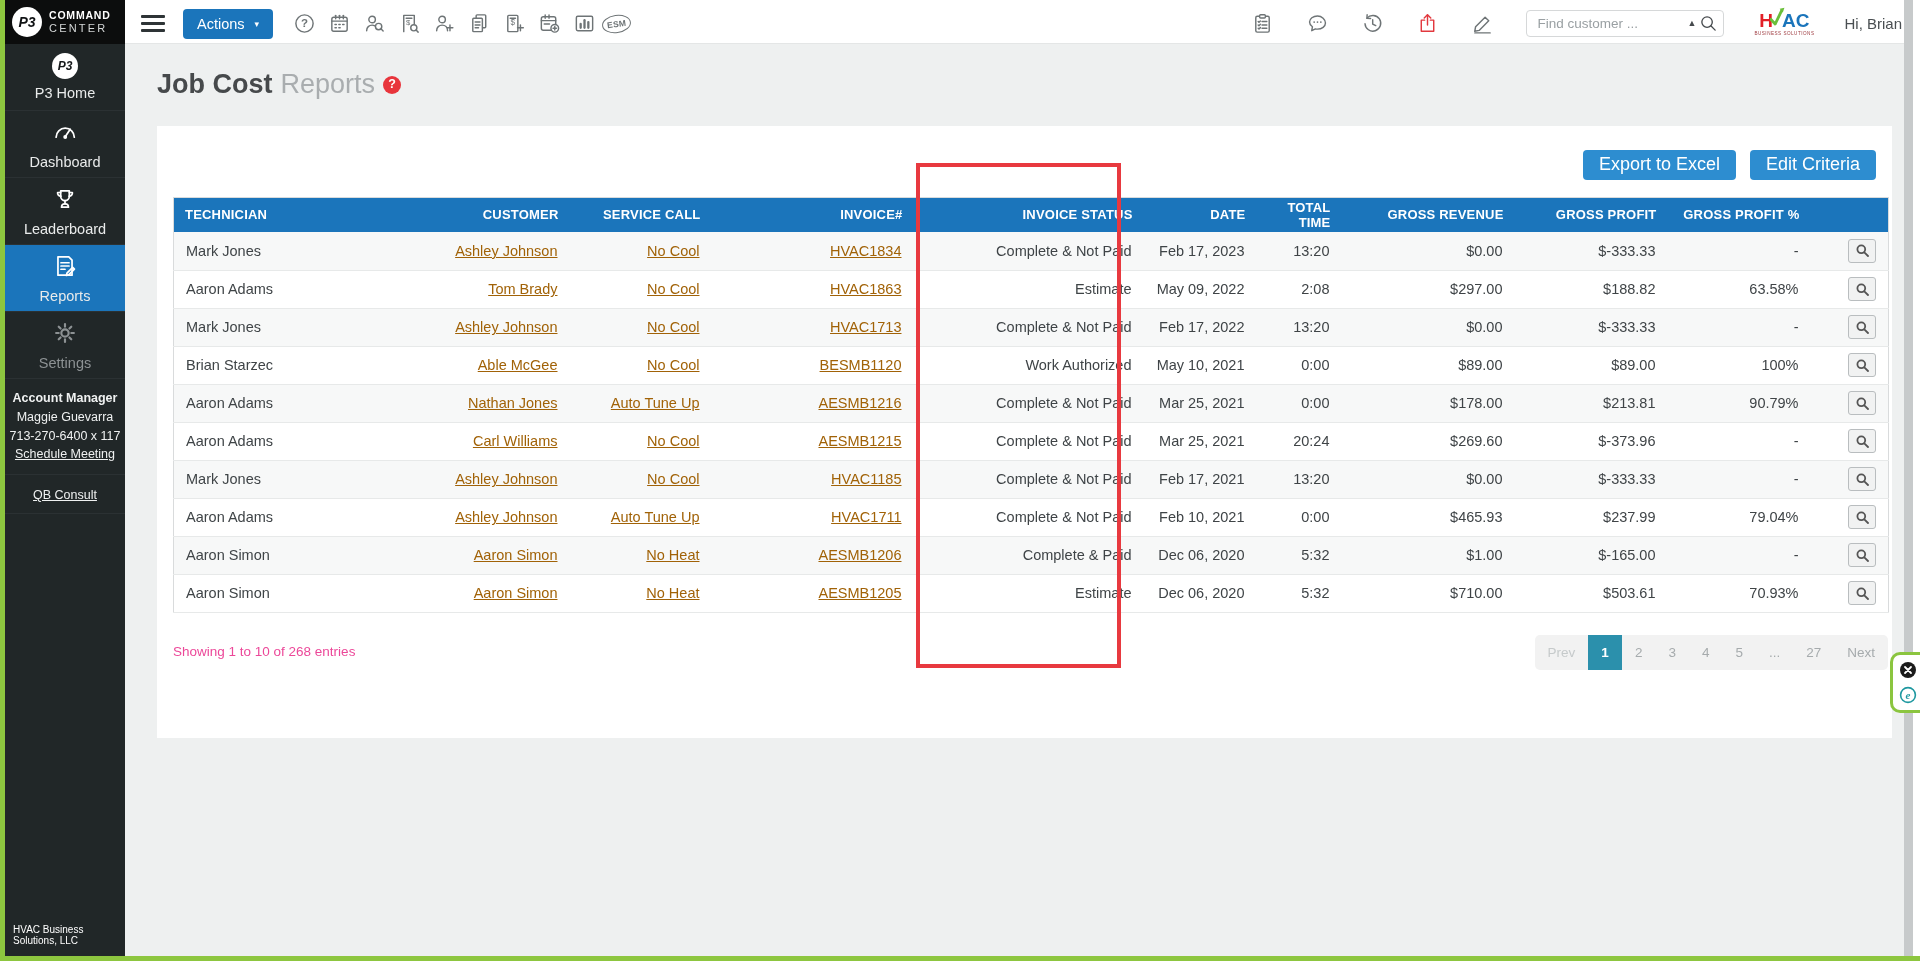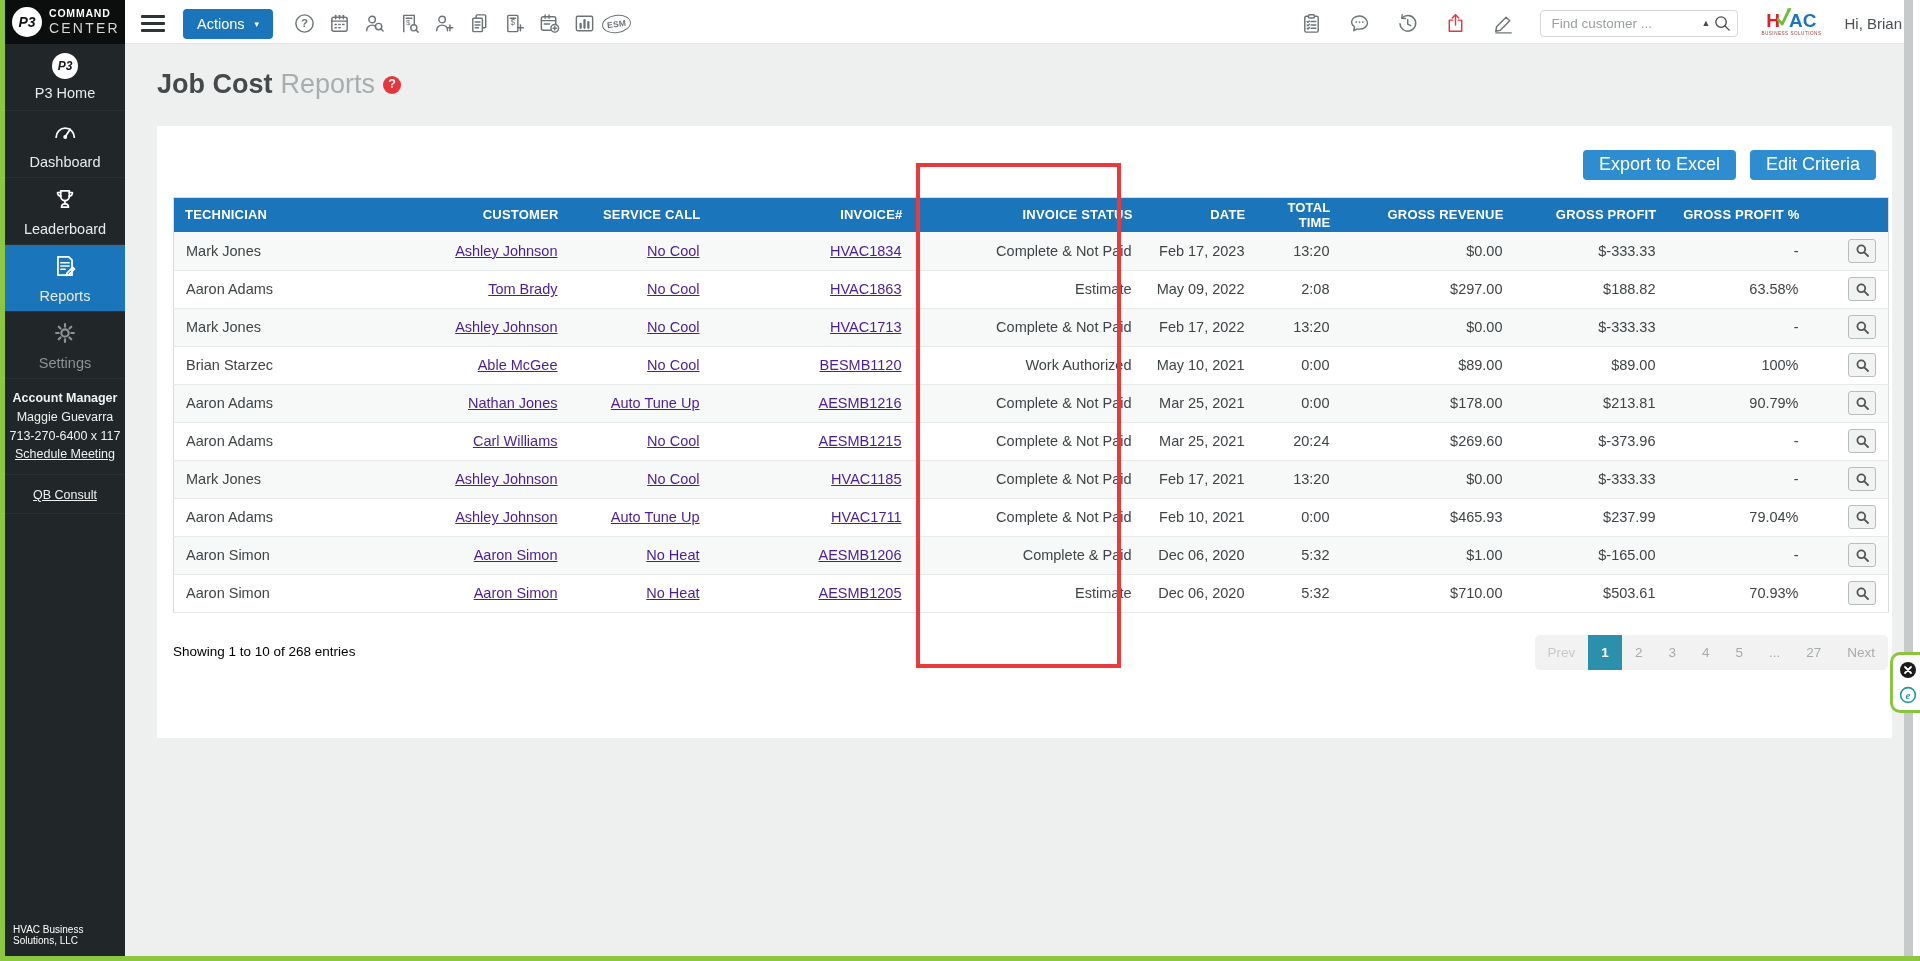--- a/index.html
+++ b/index.html
@@ -12,21 +12,21 @@
   .green-left  { position:absolute; left:0; top:0; width:5px; height:100%; background:#8dc63f; z-index:46; }
   .green-bottom{ position:absolute; left:0; bottom:0; width:100%; height:5px; background:#8dc63f; z-index:46; }
 
   
   .sidebar { position:absolute; left:5px; top:0; width:120px; height:956px; background:#212728; z-index:10; }
   .logo-block { height:44px; background:#0c0d0d; display:flex; align-items:center; gap:7px; padding:0 7px; cursor:pointer; }
   .logo-mono { width:30px; height:30px; border-radius:50%; background:#fff; color:#101214; font-weight:bold; font-style:italic;
                display:flex; align-items:center; justify-content:center; font-size:14px; flex:none; }
   .logo-text { color:#fff; font-size:10.5px; line-height:1.2; }
   .logo-text .l1 { font-weight:bold; letter-spacing:0.8px; }
-  .logo-text .l2 { color:#d4d7d7; letter-spacing:2.2px; font-size:14px; }
+  .logo-text .l2 { color:#d4d7d7; letter-spacing:2.2px; font-size:11px; }
   .nav-item { height:67px; display:flex; flex-direction:column; align-items:center; justify-content:center; gap:6px;
               border-bottom:1px solid #2b3133; color:#e9ebeb; font-size:14.5px; cursor:pointer; }
   .nav-item.active { background:#1b75bb; }
   .nav-item.muted  { color:#8d9294; }
   .nav-item svg { width:26px; height:26px; stroke:#fff; fill:none; stroke-width:1.6; stroke-linecap:round; stroke-linejoin:round; }
   .nav-item.muted svg { stroke:#8d9294; }
   .nav-mono { width:26px; height:26px; border-radius:50%; background:#fff; color:#15181a; font-weight:bold; font-style:italic;
               font-size:12px; display:flex; align-items:center; justify-content:center; }
   .am-block { padding:10px 3px 10px; color:#eff1f1; font-size:12.5px; text-align:center; line-height:1.5;
               border-bottom:1px solid #2b3133; }
@@ -42,21 +42,21 @@
   .actions-btn { background:#1b75bb; color:#fff; height:30px; border:none; border-radius:4px; font-size:14.5px;
                  padding:0 14px; display:flex; align-items:center; gap:10px; margin:0 14px 0 18px; cursor:pointer;
                  font-family:inherit; }
   .caret { font-size:9px; }
   .ticon { width:27px; height:27px; display:flex; align-items:center; justify-content:center; margin:0 4px; cursor:pointer; }
   .ticon svg { width:23px; height:23px; stroke:#6e7476; fill:none; stroke-width:1.5; stroke-linecap:round; stroke-linejoin:round; }
   .ticon svg text { fill:#6e7476; stroke:none; font-family:"Liberation Sans", sans-serif; }
   .ticon.icon-red svg { stroke:#e2383e; }
   .esm-oval { border:1.6px solid #6e7476; border-radius:50%; padding:3px 4px; font-size:8.5px; font-weight:bold;
               color:#6e7476; transform:rotate(-8deg); letter-spacing:0.3px; }
-  .right-group { margin-left:auto; display:flex; align-items:center; gap:13px; }
+  .right-group { margin-left:auto; display:flex; align-items:center; gap:20px; }
   .search-wrap { position:relative; width:198px; height:27px; margin-left:6px; }
   .search-input { width:100%; height:100%; border:1px solid #d6d8d9; border-radius:4px; padding:0 46px 0 10px;
                   font-size:13.5px; color:#555; outline:none; font-family:inherit; }
   .search-input::placeholder { color:#9aa0a3; }
   .search-tri { position:absolute; right:28px; top:8px; font-size:9px; color:#45494c; cursor:pointer; }
   .search-mag { position:absolute; right:6px; top:4px; cursor:pointer; }
   .search-mag svg { width:19px; height:19px; stroke:#45494c; fill:none; stroke-width:1.4; stroke-linecap:round; }
   .hvac-logo { margin-left:10px; text-align:center; line-height:1; cursor:default; }
   .hvac-row { display:flex; align-items:center; justify-content:center; font-weight:bold; font-size:19px; }
   .hvac-h  { color:#e21f26; }
@@ -81,28 +81,28 @@
   .report-table { width:1715px; border-collapse:collapse; table-layout:fixed; margin-top:17px;
                   border:1px solid #d9dbdc; font-size:14.5px; color:#3f4447; }
   .report-table thead th { background:#1b75bb; color:#fff; font-size:13px; font-weight:bold; height:35px; padding:0 11px;
                            letter-spacing:0.2px; }
   .report-table tbody td { height:38px; padding:0 12px; border-bottom:1px solid #e7e9e9; overflow:hidden; white-space:nowrap; }
   tr.odd  td { background:#f7f8f8; }
   tr.even td { background:#ffffff; }
   .a-left   { text-align:left; }
   .a-center { text-align:right; }
   .a-right  { text-align:right; }
-  .cell-link { color:#4c1d95; text-decoration:underline; cursor:pointer; }
+  .cell-link { color:#a16207; text-decoration:underline; cursor:pointer; }
   .mag-btn { width:28px; height:24px; border:1px solid #b9bdbf; border-radius:3px; background:#f1f2f2;
              display:inline-flex; align-items:center; justify-content:center; cursor:pointer; }
   .mag-btn svg { width:13px; height:13px; stroke:#555; fill:none; stroke-width:1.8; stroke-linecap:round; }
 
   
   .table-footer { display:flex; justify-content:space-between; align-items:flex-start; margin-top:22px; width:1715px; }
-  .showing { color:#000000; font-size:13.5px; margin-top:9px; }
+  .showing { color:#ec4899; font-size:13.5px; margin-top:9px; }
   .pagination { display:flex; background:#f2f2f2; border-radius:5px; overflow:hidden; font-size:13.5px; }
   .page-item { padding:10px 13px; color:#a6abad; min-width:16px; text-align:center; cursor:pointer; }
   .page-item.muted { color:#c6cacb; }
   .page-item.dots  { cursor:default; }
   .page-item.active { background:#2b90ac; color:#fff; font-weight:bold; }
 
   
   .red-rect { position:absolute; left:916px; top:163px; width:205px; height:505px; border:4px solid #e8393f;
               z-index:30; pointer-events:none; }
   .scroll-strip-white { position:absolute; right:0; top:0; width:7px; height:100%; background:#fff; z-index:44; }

